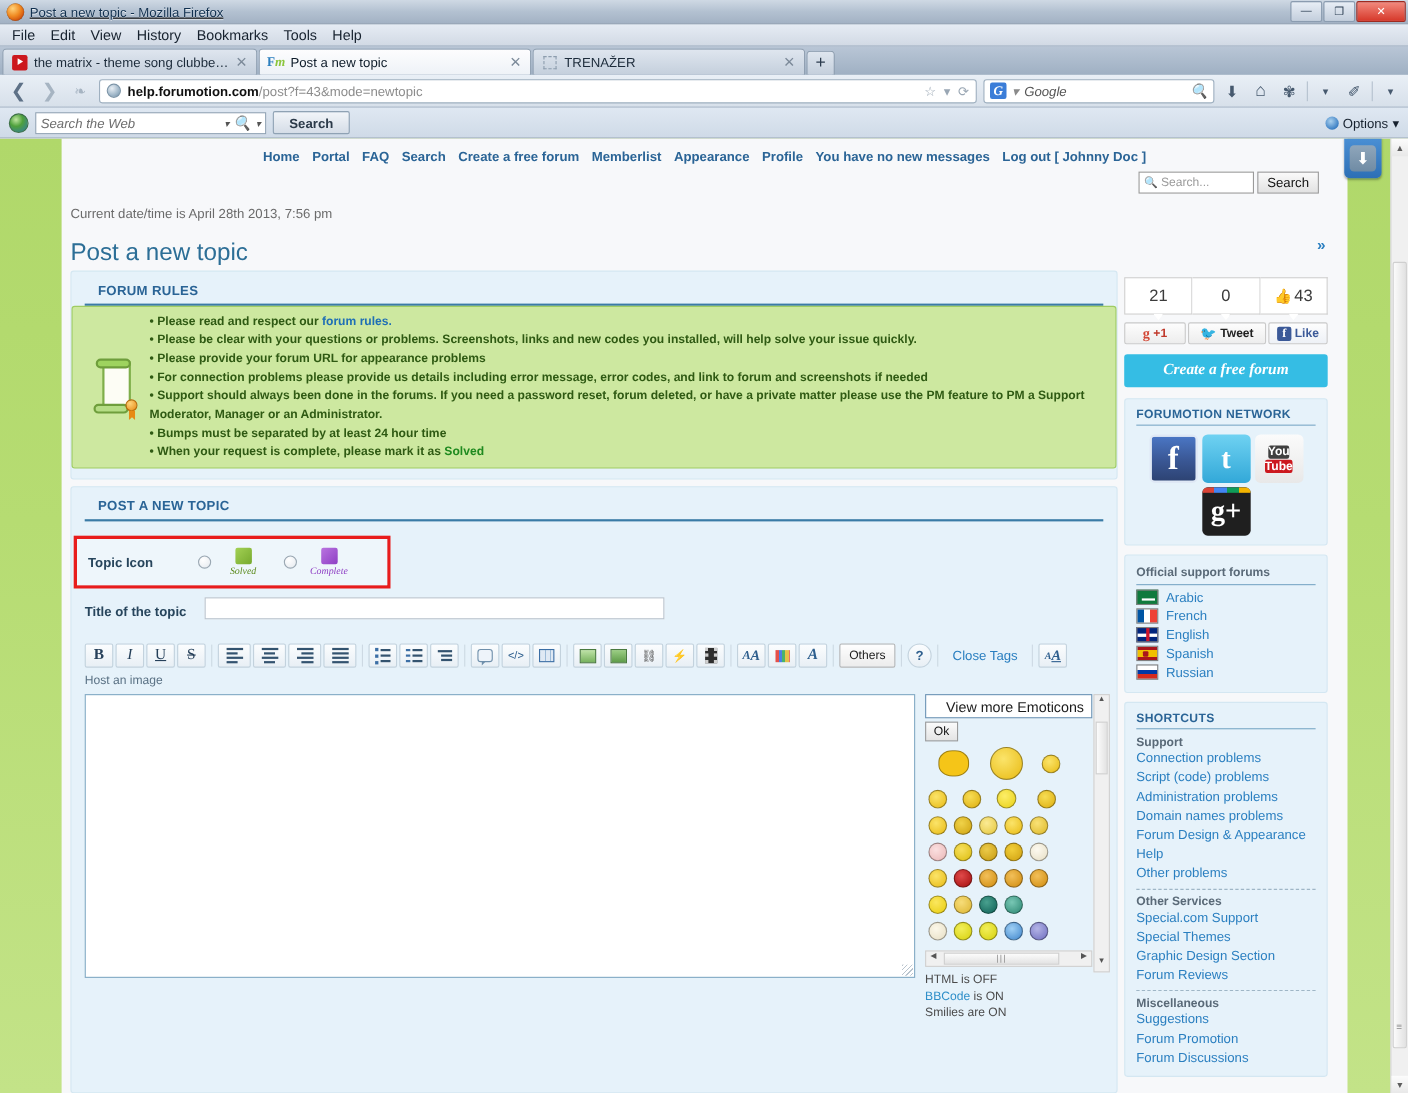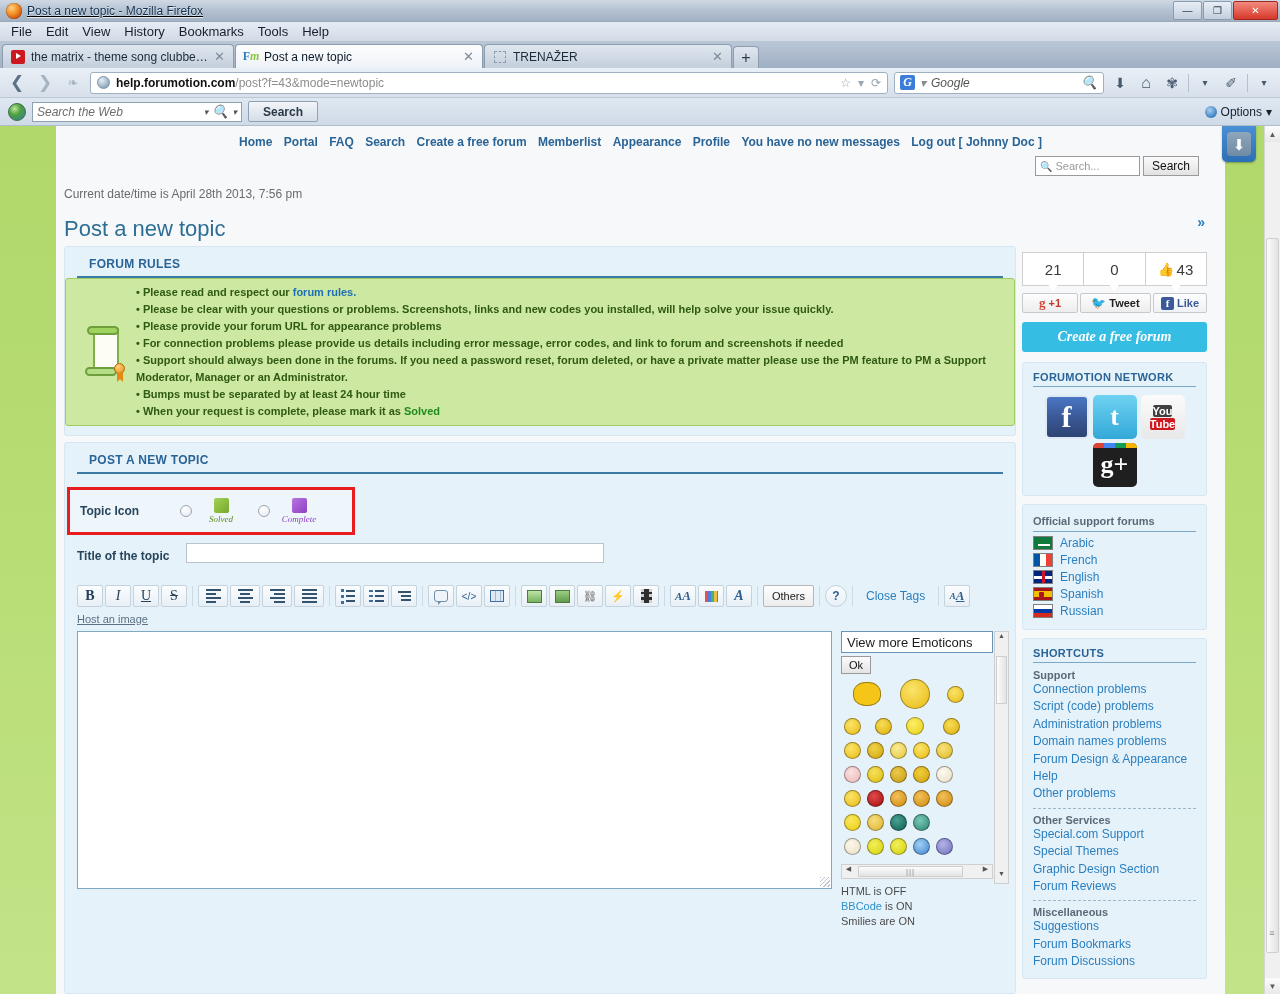--- a/index.html
+++ b/index.html
@@ -331,37 +331,37 @@
   .imgchip { width: 15px; height: 13px; border: 1px solid #4a7a3f; background: linear-gradient(180deg,#bfe3a8,#78b25e); }
   .tablechip { width: 14px; height: 12px; border: 1px solid #3b6ea5; background:
      repeating-linear-gradient(90deg,#dfe9f4 0 4px,#9dbbd8 4px 5px),
      repeating-linear-gradient(0deg,#dfe9f4 0 3px,#9dbbd8 3px 4px); }
   .filmchip { width: 11px; height: 14px; background: #2e2e2e;
      border-left: 3px dotted #cfcfcf; border-right: 3px dotted #cfcfcf; }
   .palettechip { width: 13px; height: 11px; background:
      repeating-linear-gradient(90deg,#e4504a 0 3px,#4a7fe4 3px 6px,#4ab36a 6px 9px,#e4c14a 9px 12px); }
   .quotechip { width: 14px; height: 12px; border: 1px solid #6f8fab; border-radius: 3px; background: #eef4fa; position: relative;}
   .quotechip::after{content:"";position:absolute;left:3px;bottom:-4px;border-top:4px solid #6f8fab;border-right:4px solid transparent;}
-  #hostimage { position: absolute; left: 12px; top: 170px; font-size: 11px; color: #5a7184; text-decoration: underline; }
+  #hostimage { position: absolute; left: 12px; top: 170px; font-size: 11px; color: #5a7184; }
 
   
   #editorarea {
     position: absolute; left: 12px; top: 188px; width: 755px; height: 258px;
     background: #fff; border: 1px solid #7fa8c4;
   }
   #editorarea .resizer {
     position: absolute; right: 1px; bottom: 1px; width: 10px; height: 10px;
     background: repeating-linear-gradient(135deg,#b9c4ce 0 1px,transparent 1px 3px);
   }
 
   
   #emopanel { position: absolute; left: 776px; top: 188px; width: 168px; height: 290px; }
   #emohead {
     position: relative; width: 152px; height: 22px; border: 1px solid #6b93b5; background: #fff;
-    display: flex; align-items: center; padding-left: 5px; font-size: 13px; color: #1b1b1b;
+    display: flex; align-items: center; padding-left: 18px; font-size: 13px; color: #1b1b1b;
   }
   #emook {
     margin-top: 3px; width: 30px; height: 18px; border: 1px solid #9a9a9a;
     background: linear-gradient(180deg,#fbfbfb,#e4e4e4); font-size: 11px;
     display: flex; align-items: center; justify-content: center; color: #111;
   }
   #emogrid { margin-top: 4px; width: 152px; }
   .emorow { display: flex; align-items: center; justify-content: flex-start; }
   .emo {
     border-radius: 50%; display: inline-block; margin: 1px 3px;
@@ -917,21 +917,21 @@
             <div class="sb-sub">Other Services</div>
             <a class="sb-link">Special.com Support</a>
             <a class="sb-link">Special Themes</a>
             <a class="sb-link">Graphic Design Section</a>
             <a class="sb-link">Forum Reviews</a>
 
             <div class="sb-divider"></div>
 
             <div class="sb-sub">Miscellaneous</div>
             <a class="sb-link">Suggestions</a>
-            <a class="sb-link">Forum Bookmarks</a>
+            <a class="sb-link">Forum Promotion</a>
             <a class="sb-link">Forum Discussions</a>
           </div>
 
         </div>
 
       </div>
     </div>
 
     <div id="dlbadge">
       <span class="dlarrow">⬇</span>

